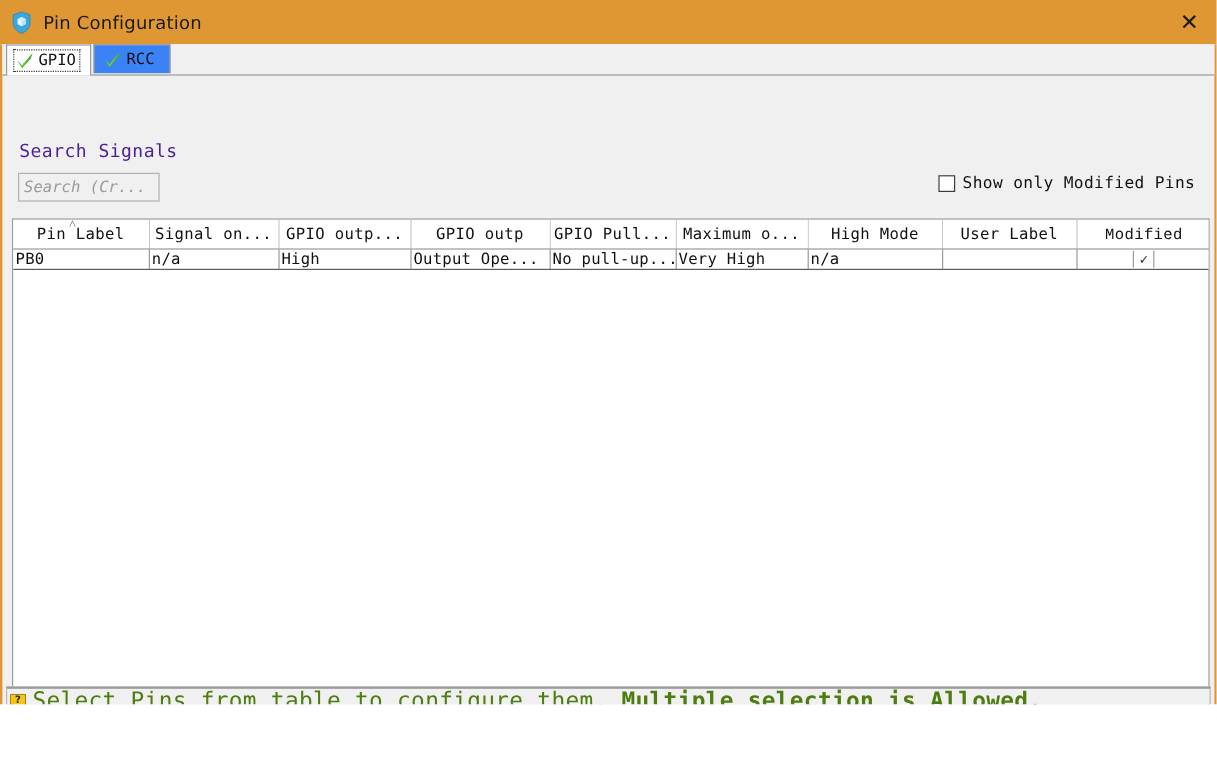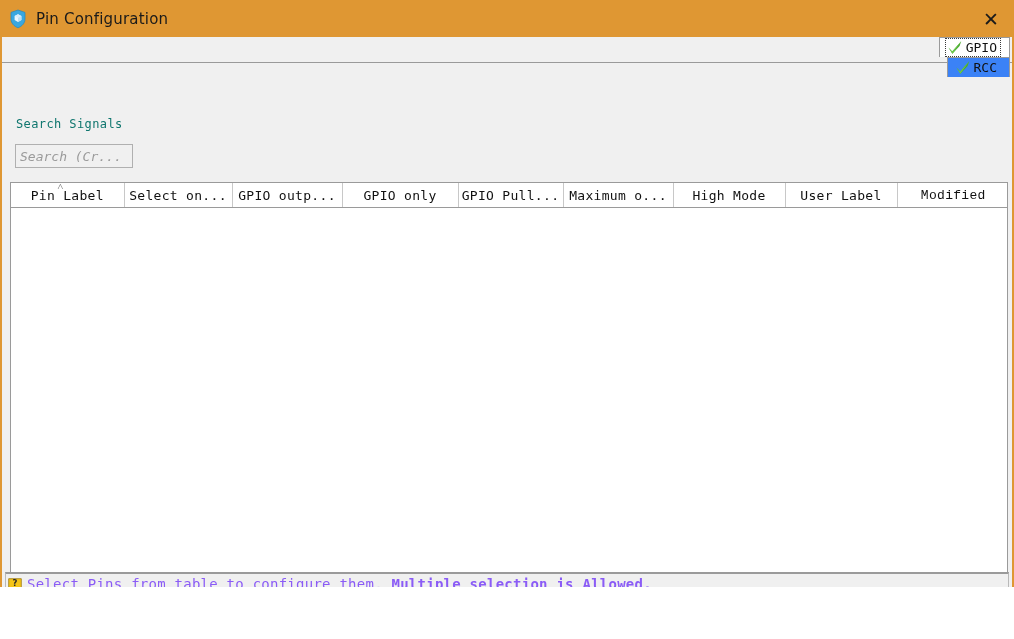--- a/index.html
+++ b/index.html
@@ -69,24 +69,23 @@
 
   
   .tabbar {
     position: absolute;
     left: 0; top: 0;
     width: 1010px;
     height: 26px;
     background: #f0f0f0;
     border-bottom: 1px solid #9a9a9a;
     display: flex;
-    align-items: flex-end;
+    align-items: flex-start;
     padding-left: 3px;
     box-sizing: border-box;
-    flex-direction: column;
   }
   .tab {
     height: 24px;
     box-sizing: border-box;
     display: flex;
     align-items: center;
     padding: 0 8px 0 5px;
     border: 1px solid #9a9a9a;
     border-bottom: none;
     background: #3b82f6;
@@ -119,22 +118,22 @@
     height: 15px;
     flex: none;
     margin-right: 3px;
   }
   .tab-label { white-space: nowrap; }
 
   
   .search-label {
     position: absolute;
     left: 14px; top: 80px;
-    font-size: 12px;
-    color: #0f766e;
+    font-size: 15px;
+    color: #4c1d95;
     letter-spacing: 0.4px;
   }
   .search-input {
     position: absolute;
     left: 13px; top: 107px;
     width: 118px;
     height: 24px;
     box-sizing: border-box;
     border: 1px solid #b0b0b0;
     background: #f0f0f0;
@@ -250,22 +249,22 @@
     display: flex;
     align-items: center;
     padding-left: 2px;
   }
   .help-icon {
     width: 14px; height: 14px;
     flex: none;
     margin-right: 5px;
   }
   .status-text {
-    font-size: 14px;
-    color: #8b5cf6;
+    font-size: 19px;
+    color: #4d7c0f;
     letter-spacing: 0.25px;
     white-space: nowrap;
   }
   .status-text b { font-weight: bold; }
 
   
   .watermark {
     position: absolute;
     left: 735px;
     top: 608px;
@@ -322,20 +321,24 @@
           </span>
           <span class="tab-label">RCC</span>
         </span>
       </div>
 
     </div>
 
     <div class="search-label">Search Signals</div>
     <input class="search-input" type="text" placeholder="Search (Cr..." style="">
 
+    <div class="modified-box">
+      <span class="cbx"></span>
+      <span class="cbx-text">Show only Modified Pins</span>
+    </div>
 
     <div class="table-outer">
       <table class="pintable">
         <colgroup>
           <col style="width:113px">
           <col style="width:108px">
           <col style="width:110px">
           <col style="width:116px">
           <col style="width:105px">
           <col style="width:110px">
@@ -343,46 +346,59 @@
           <col style="width:112px">
           <col style="width:112px">
         </colgroup>
         <thead>
           <tr>
             <th>
               <span class="sort-caret">˄</span>
               <span>Pin Label</span>
             </th>
             <th>
-              <span>Select on...</span>
+              <span>Signal on...</span>
             </th>
             <th>
               <span>GPIO outp...</span>
             </th>
             <th>
-              <span>GPIO only</span>
+              <span>GPIO outp</span>
             </th>
             <th>
               <span>GPIO Pull...</span>
             </th>
             <th>
               <span>Maximum o...</span>
             </th>
             <th>
               <span>High Mode</span>
             </th>
             <th>
               <span>User Label</span>
             </th>
             <th>
               <span>Modified</span>
             </th>
           </tr>
         </thead>
         <tbody>
+          <tr>
+            <td>PB0</td>
+            <td>n/a</td>
+            <td>High</td>
+            <td>Output Ope...</td>
+            <td>No pull-up...</td>
+            <td>Very High</td>
+            <td>n/a</td>
+            <td></td>
+            <td class="cell-center">
+              <span class="chk-mark">✓</span>
+            </td>
+          </tr>
         </tbody>
       </table>
     </div>
 
     <div class="statusbar">
       <span class="help-icon">
         <svg width="14" height="14" viewBox="0 0 14 14">
           <path d="M0.7 0.7 H13.3 V10 H5.5 L3.2 13.2 V10 H0.7 Z" fill="#f5c518" stroke="#9a7a10" stroke-width="0.8"></path>
           <text x="6.9" y="8" font-family="DejaVu Sans, sans-serif" font-size="8.5" font-weight="bold" fill="#2b2b2b" text-anchor="middle">?</text>
         </svg>

